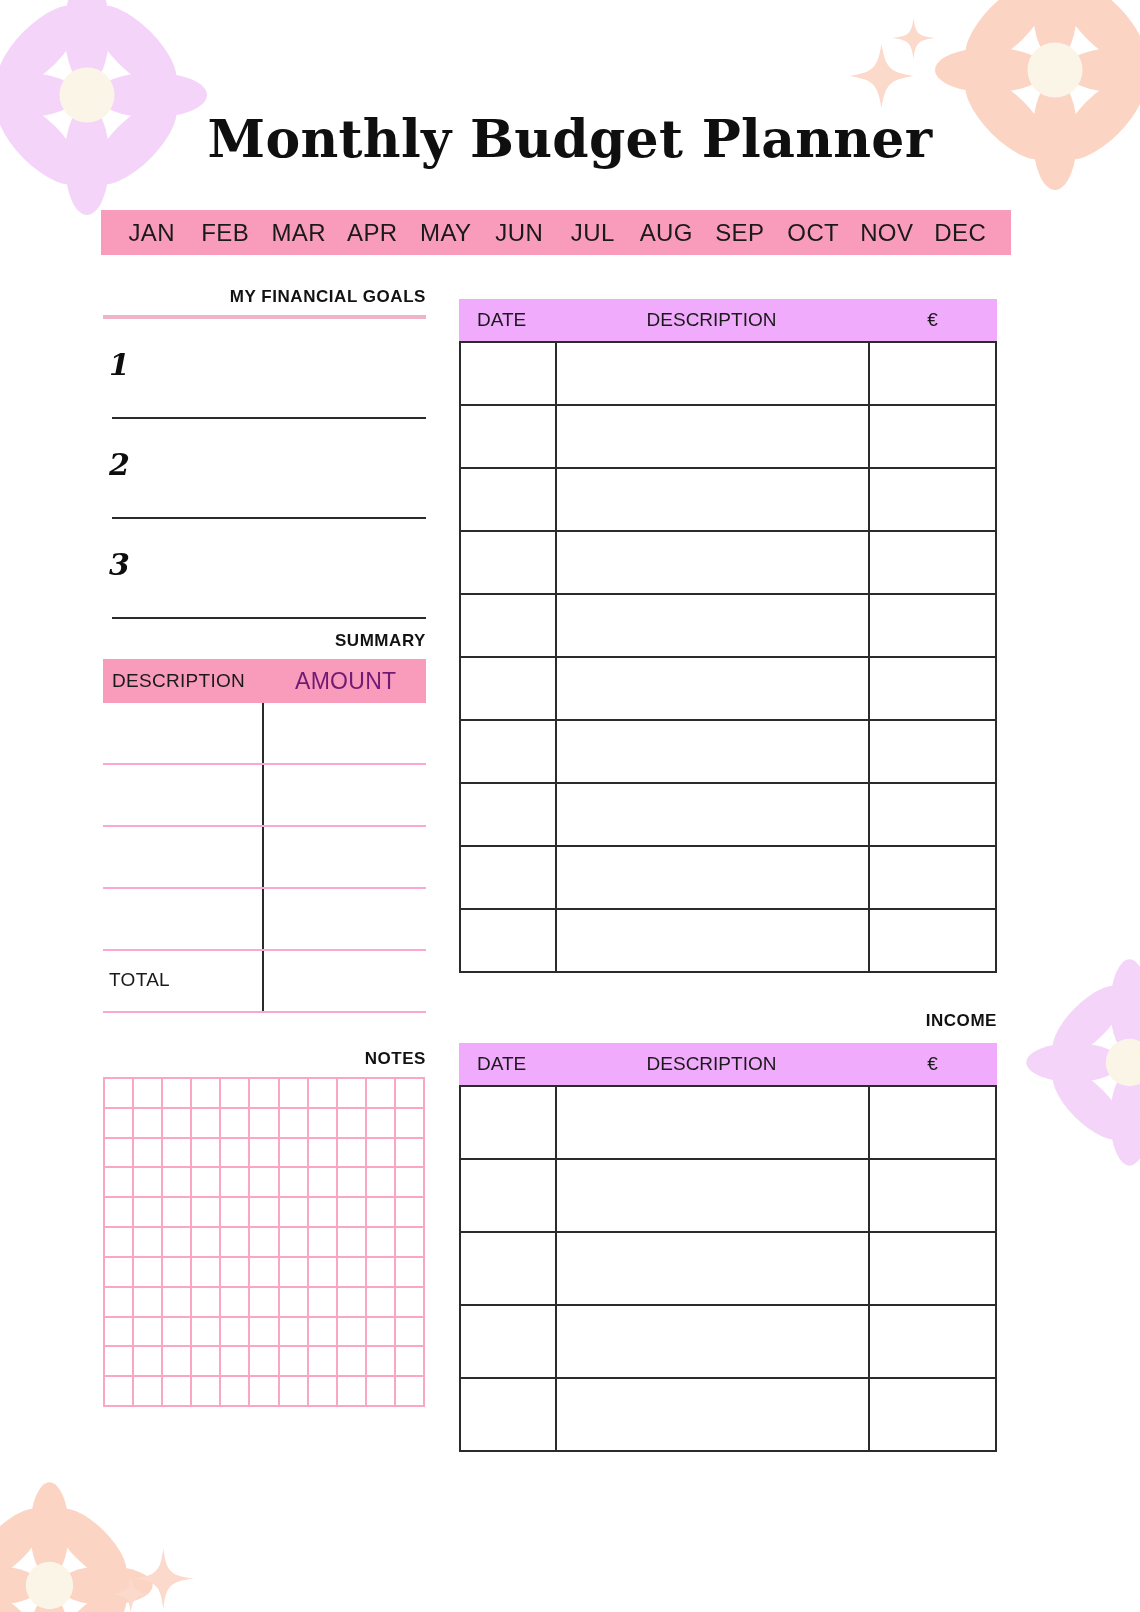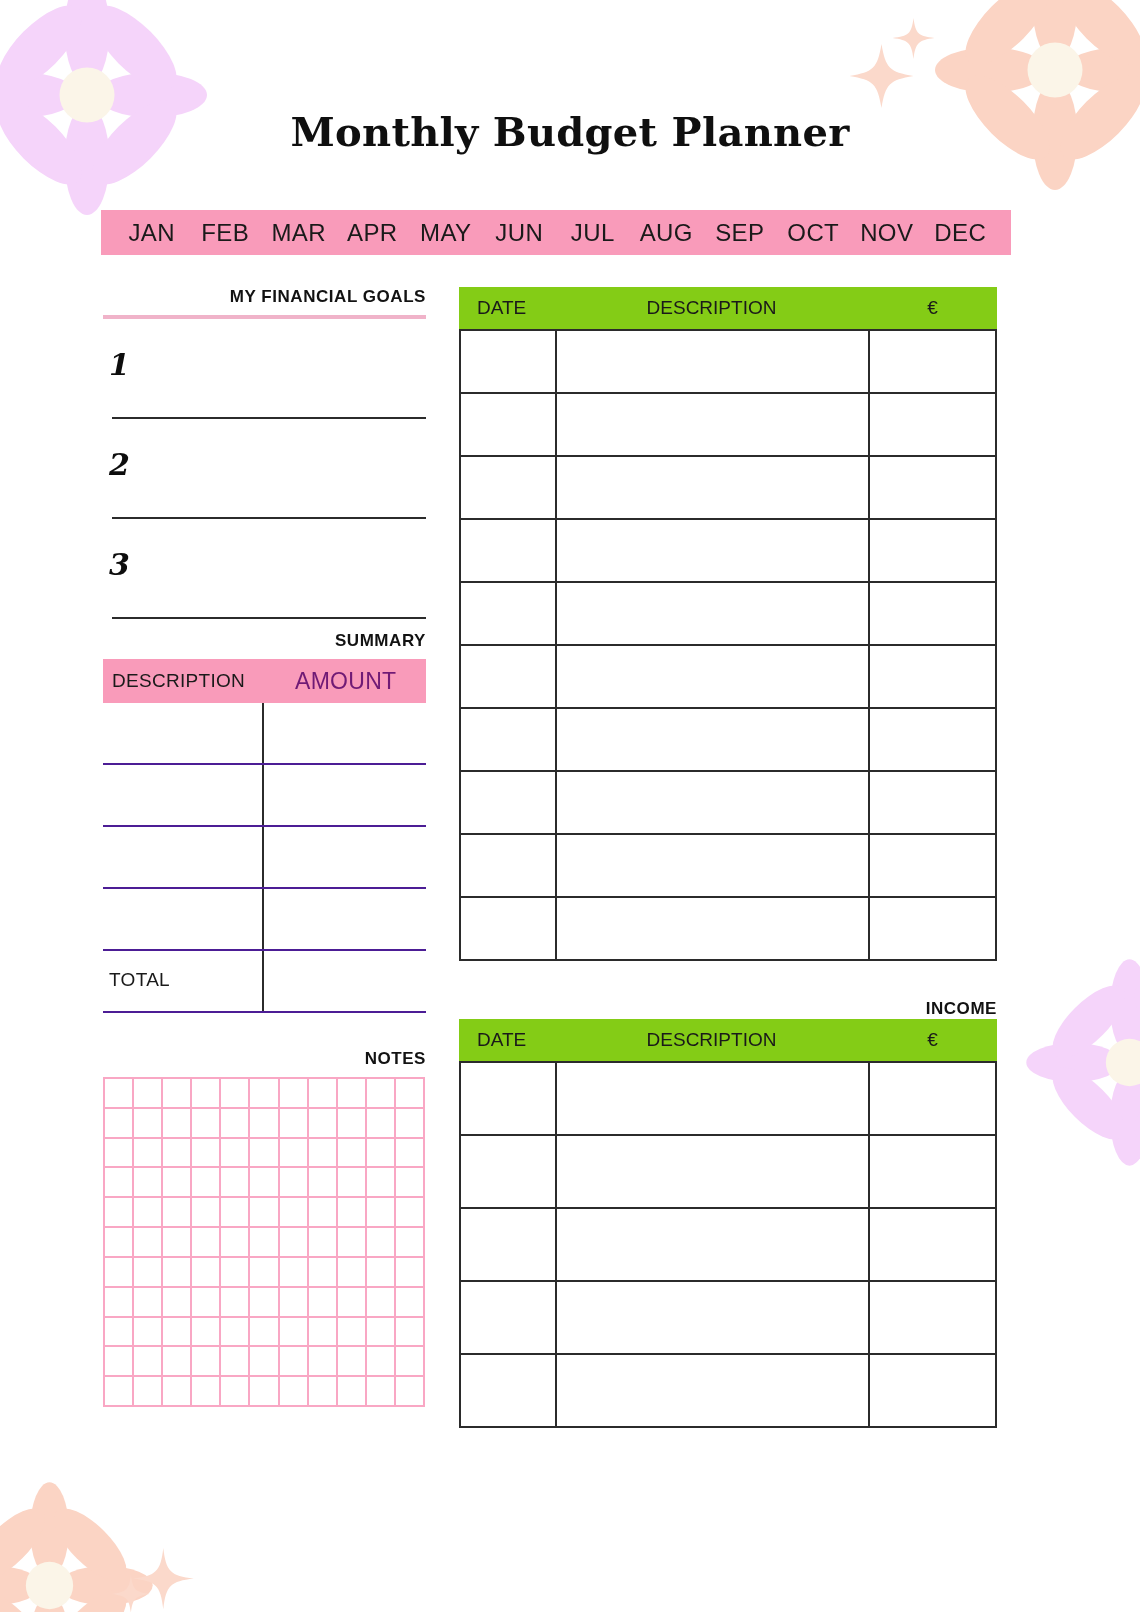--- a/index.html
+++ b/index.html
@@ -31,21 +31,21 @@
 
   
   .title {
     position: absolute;
     left: 0;
     top: 108px;
     width: 1140px;
     text-align: center;
     font-family: "DejaVu Serif", serif;
     font-weight: bold;
-    font-size: 40px;
+    font-size: 52px;
     letter-spacing: 0.3px;
     color: #0f0f0f;
     z-index: 3;
   }
 
   
   .month-bar {
     position: absolute;
     left: 101px;
     top: 210px;
@@ -143,21 +143,21 @@
   .summary-vrule {
     position: absolute;
     left: 159px;
     top: 0;
     bottom: 0;
     width: 0;
     border-left: 2px solid #2b2b2b;
   }
   .summary-row {
     height: 62px;
-    border-bottom: 2px solid #4c1d95;
+    border-bottom: 2px solid #f9a8d4;
     box-sizing: border-box;
     position: relative;
   }
   .summary-row.first { border-top: none; }
   .summary-total-label {
     position: absolute;
     left: 6px;
     top: 18px;
     font-size: 19px;
     color: #1a1a1a;
@@ -178,24 +178,24 @@
     box-sizing: border-box;
   }
   .notes-cell {
     border-right: 2px solid #F9A7C4;
     border-bottom: 2px solid #F9A7C4;
     box-sizing: border-box;
   }
 
   
   .tbl-head-bar {
-    margin-top: 0;
+    margin-top: 12px;
     width: 100%;
     height: 42px;
-    background: #84cc16;
+    background: #f0abfc;
     display: flex;
     align-items: center;
     box-sizing: border-box;
   }
   .th-date  { width: 96px;  padding-left: 18px; box-sizing: border-box; font-size: 19px; color: #1a1a1a; }
   .th-desc  { width: 313px; text-align: center; box-sizing: border-box; font-size: 19px; color: #1a1a1a; }
   .th-cur   { flex: 1;      text-align: center; box-sizing: border-box; font-size: 19px; color: #1a1a1a; }
 
   .tbl-body {
     width: 100%;

